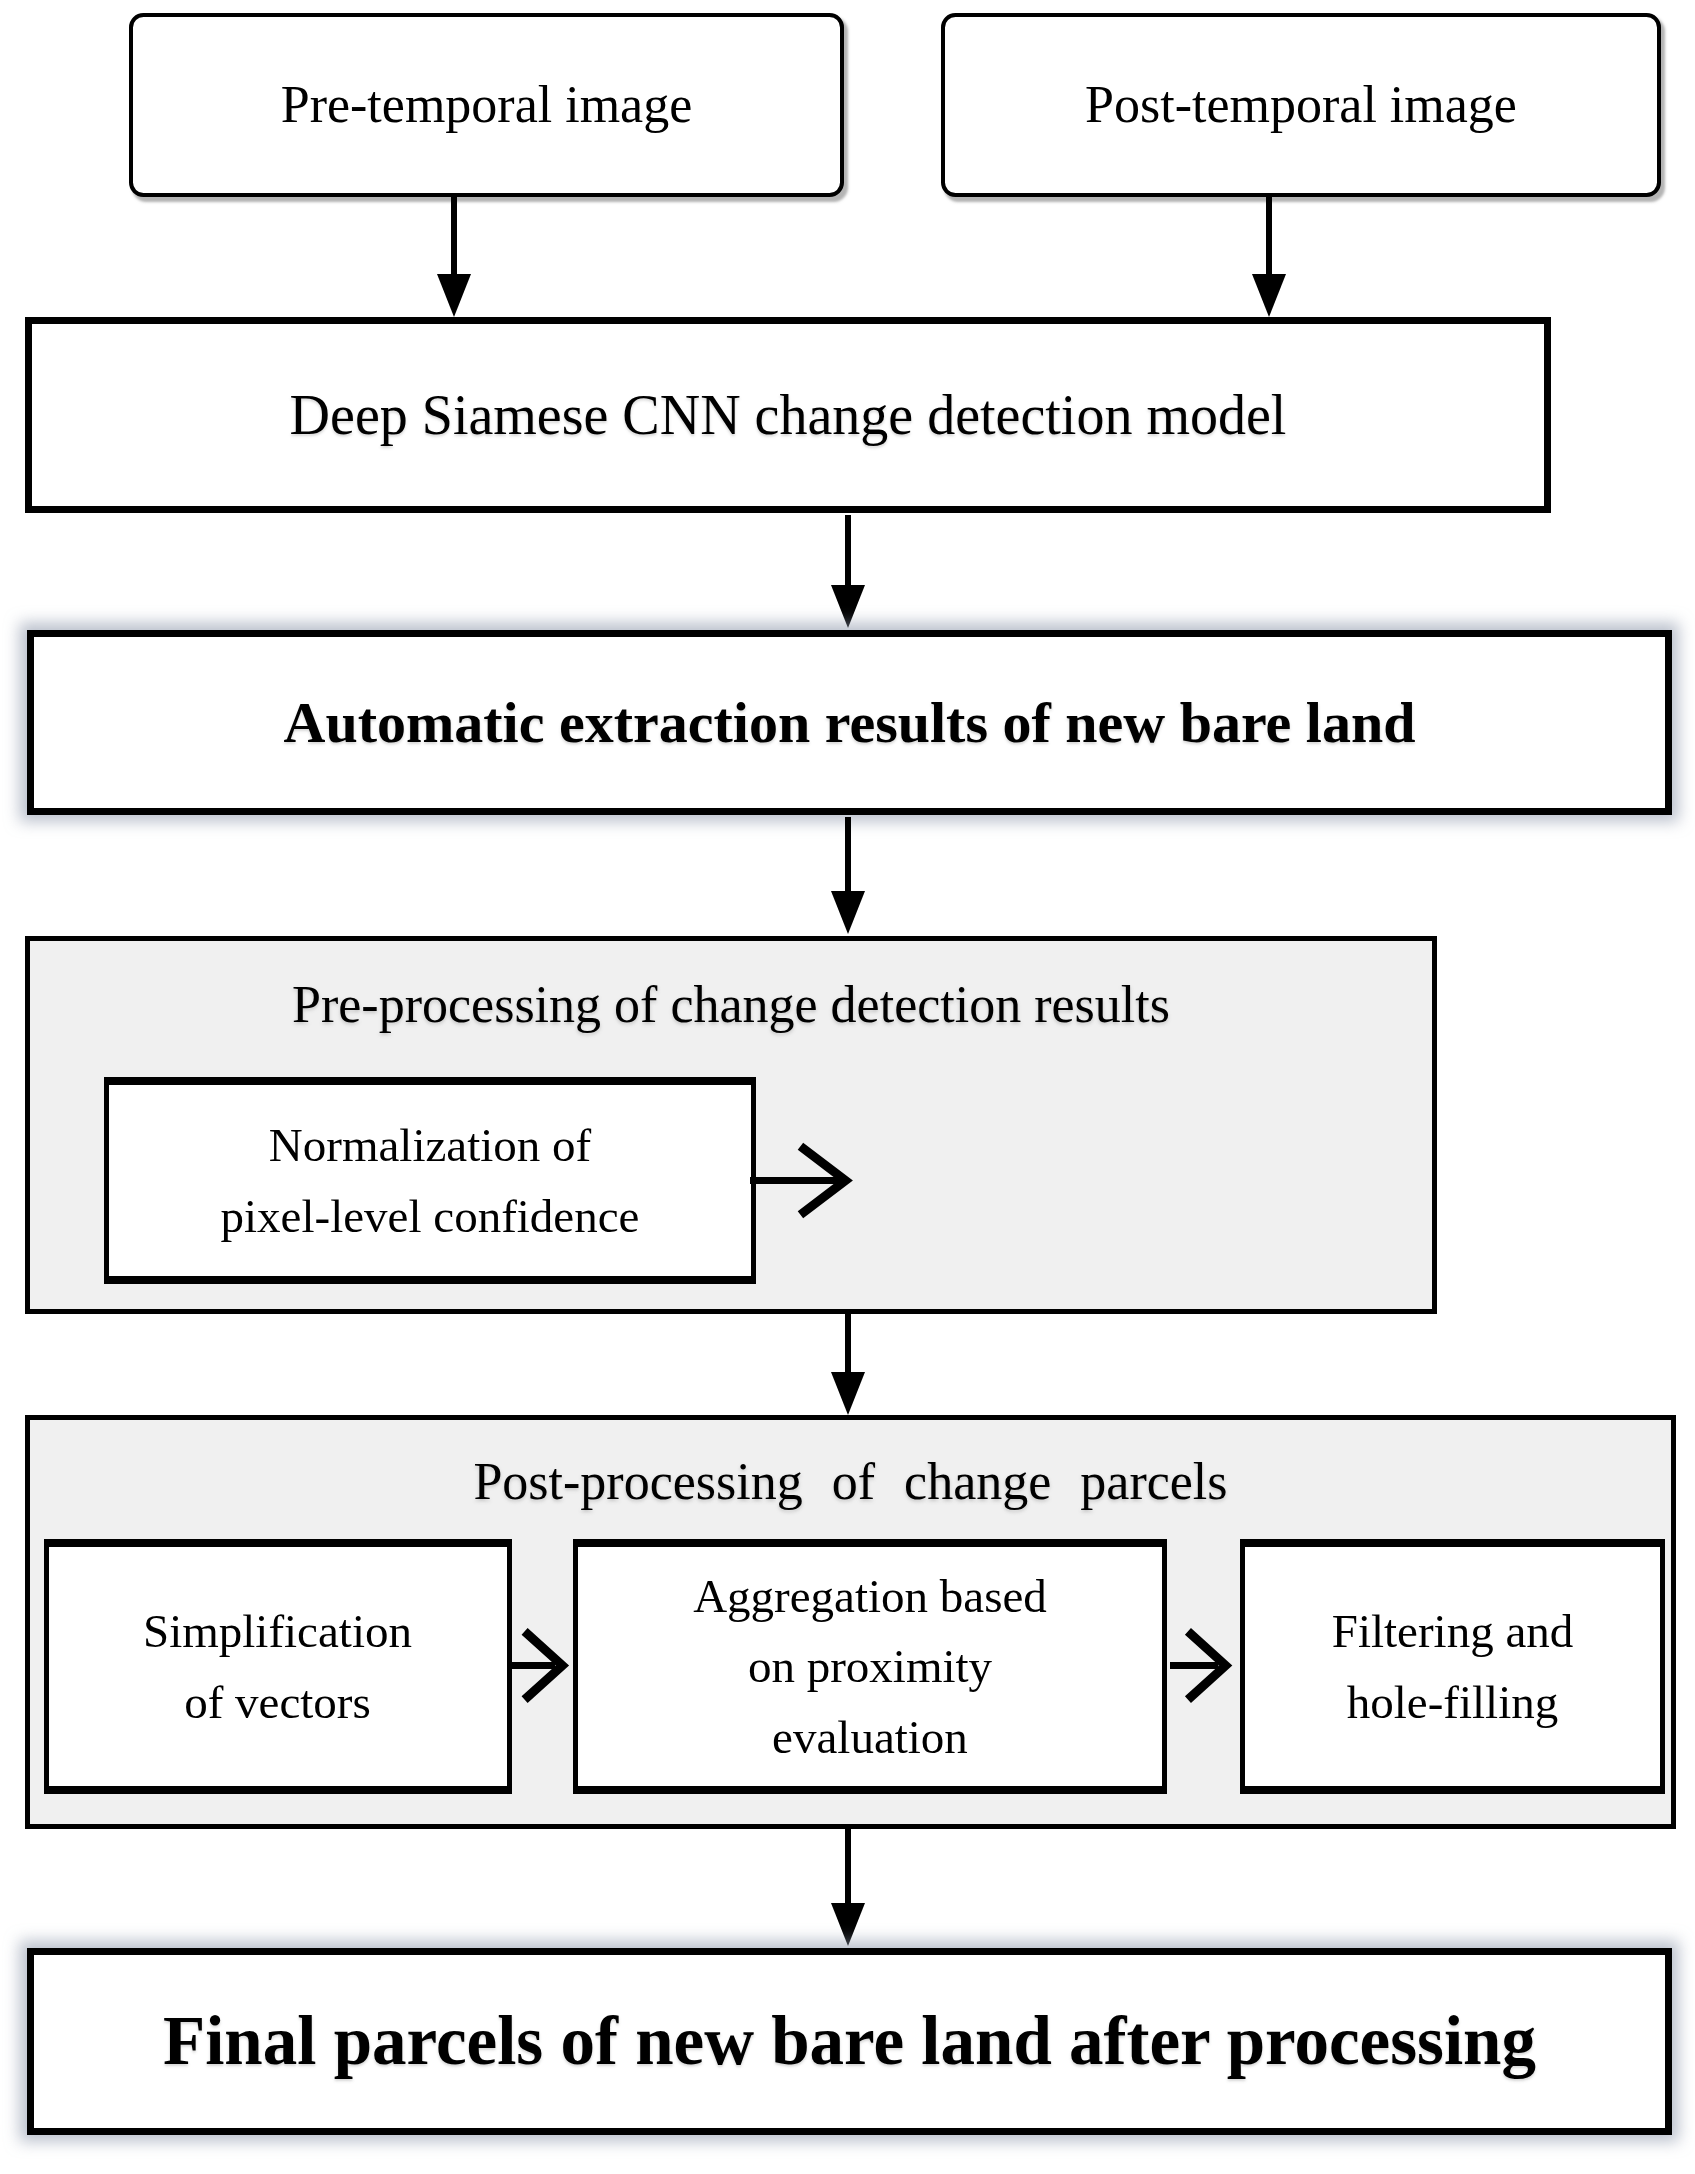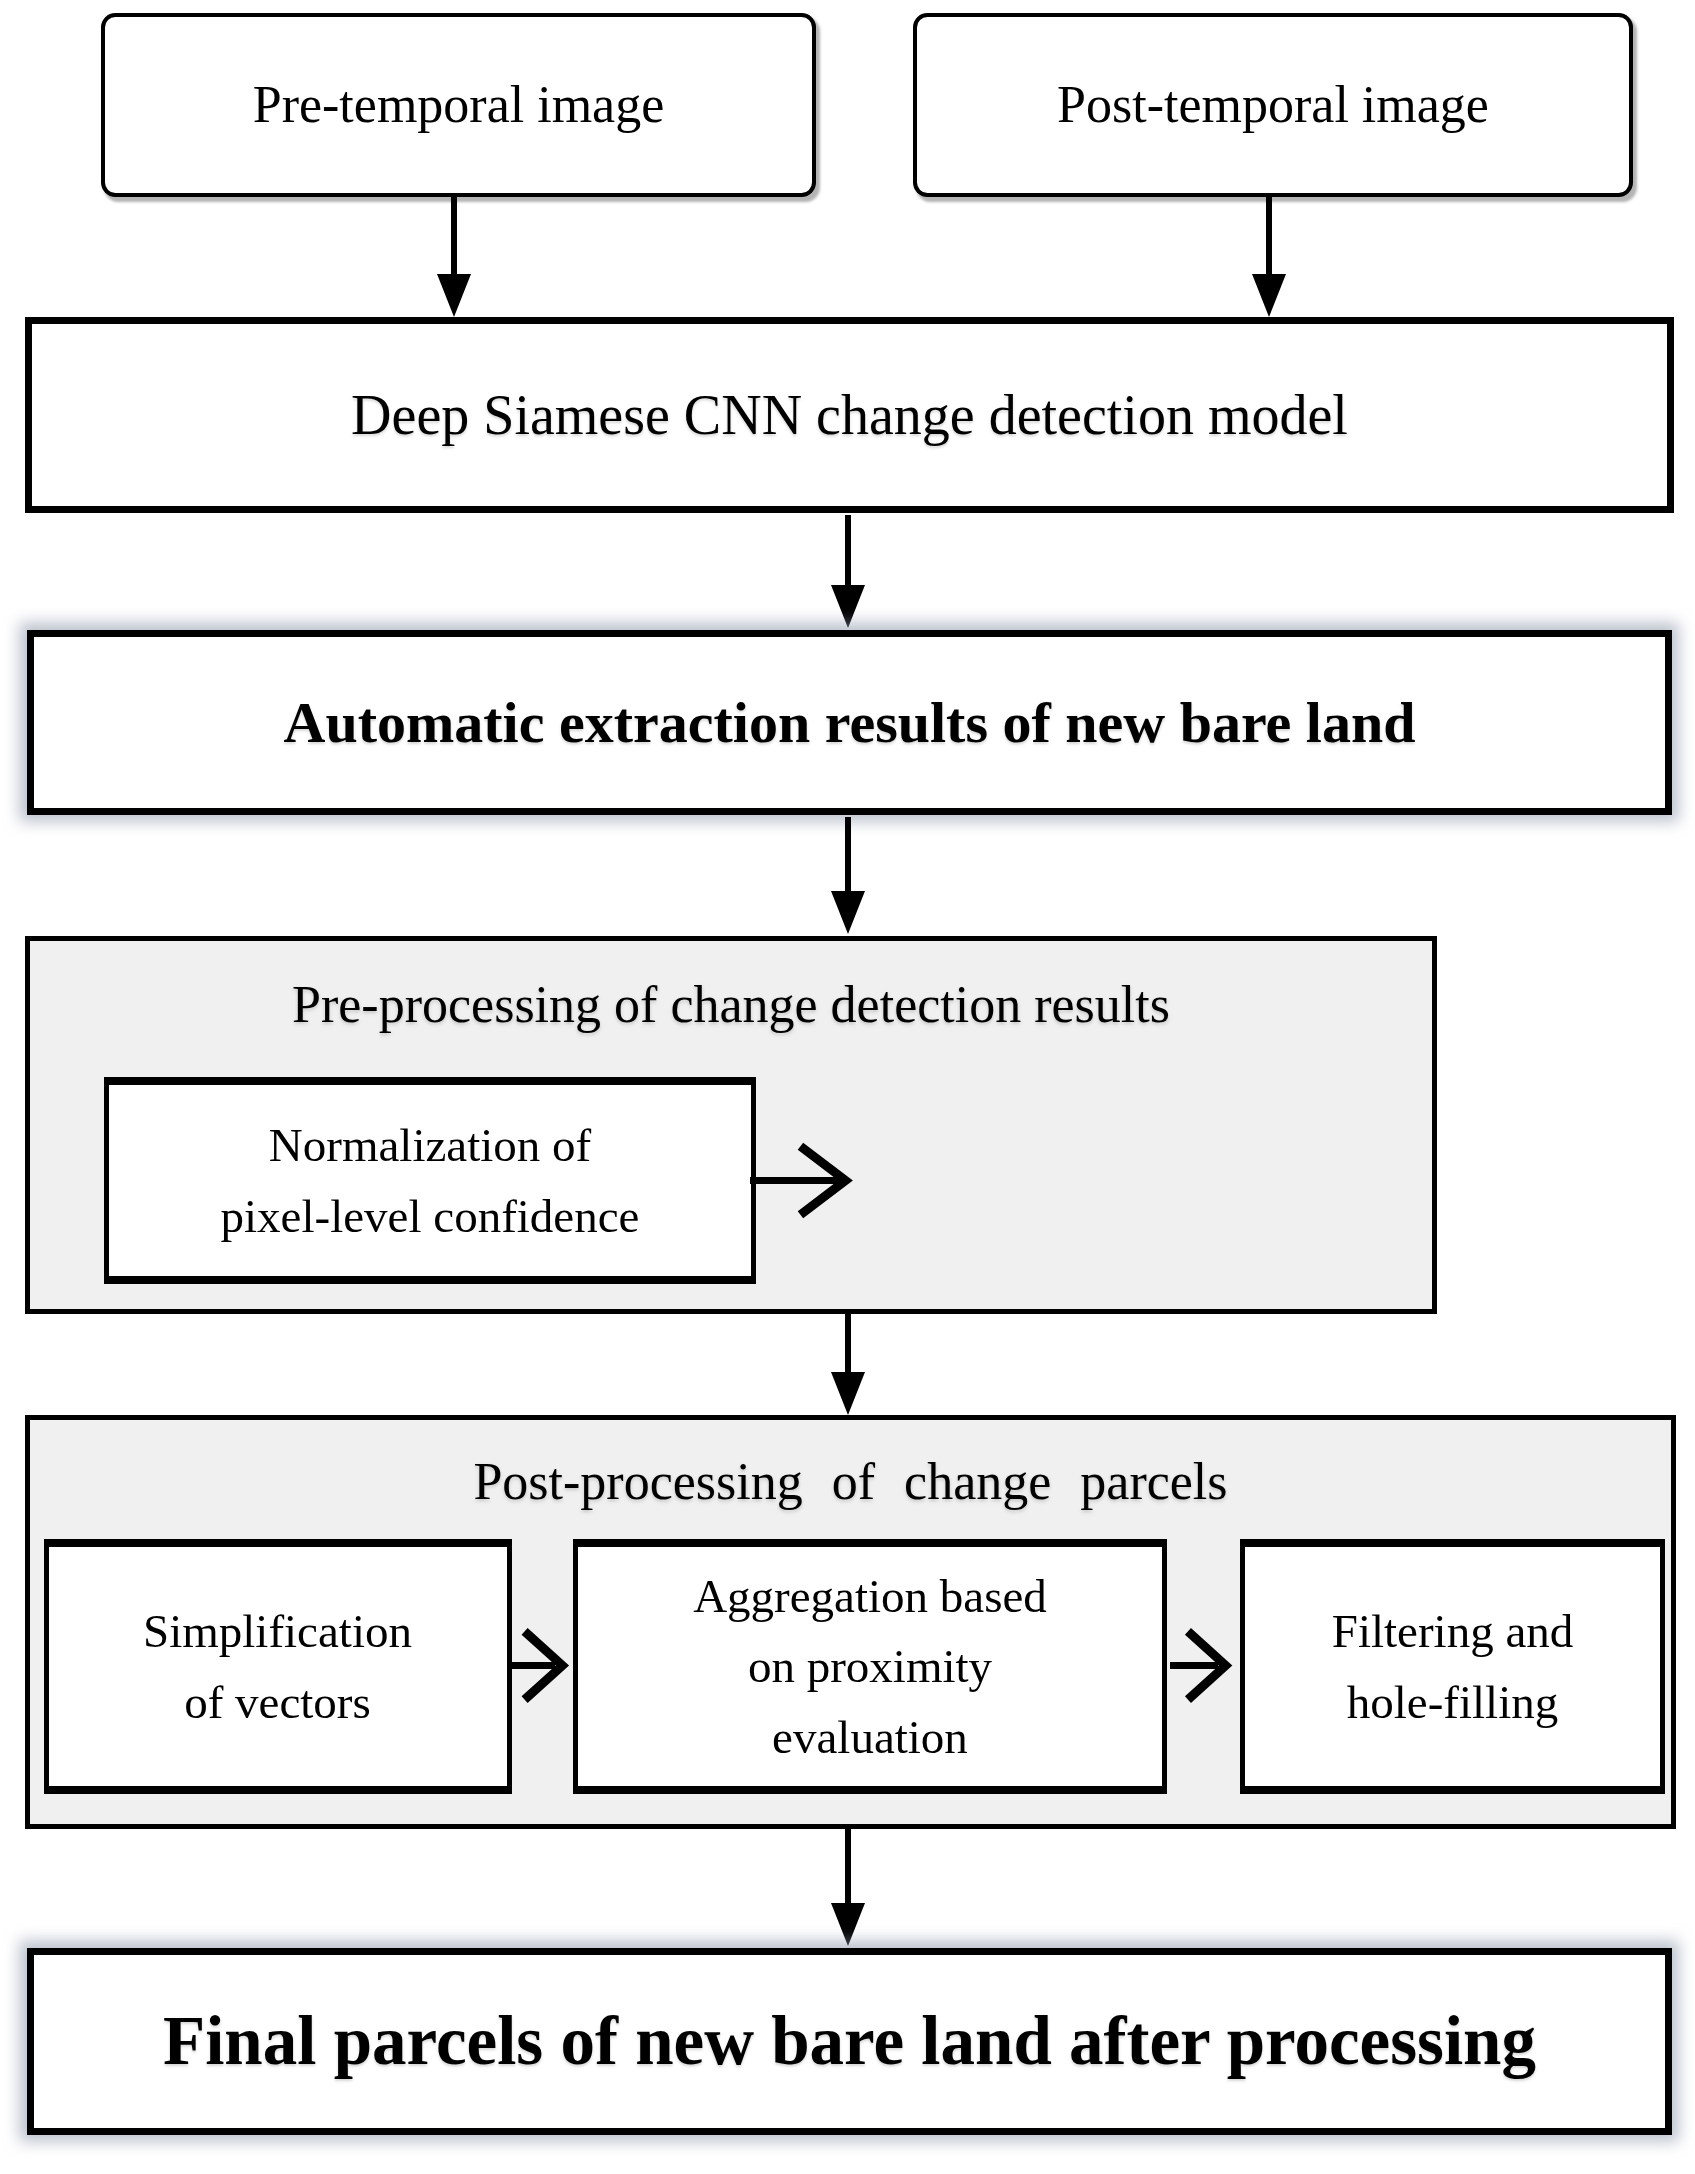--- a/index.html
+++ b/index.html
@@ -30,20 +30,21 @@
     display:flex;
     align-items:center;
     justify-content:center;
     text-align:center;
   }
   .rounded{
     border-width:4.5px;
     border-radius:14.4px;
     box-shadow:3.6px 4.5px 2.7px rgba(105,105,105,0.50);
     font-size:52px;
+    margin-left:28px;
   }
   .wide{
     border-width:7.2px;
     font-size:56px;
     text-shadow:0 1.8px 2.7px rgba(120,120,120,0.30);
   }
   .wide.bold{
     font-weight:bold;
     font-size:58px;
     box-shadow:0 0 14.4px 7.2px var(--glow);
@@ -116,21 +117,21 @@
 
   <div class="varrow" style="left:437px;top:196px;height:121px;">
     <div class="stem" style="height:81px;"></div>
     <div class="head"></div>
   </div>
   <div class="varrow" style="left:1252px;top:196px;height:121px;">
     <div class="stem" style="height:81px;"></div>
     <div class="head"></div>
   </div>
 
-  <div class="node wide" style="left:25px;top:317px;width:1649px;height:196px;">
+  <div class="node wide" style="left:25px;top:317px;width:1526px;height:196px;">
     <span>Deep Siamese CNN change detection model</span>
   </div>
 
   <div class="varrow" style="left:831px;top:515px;height:113px;">
     <div class="stem" style="height:74px;"></div>
     <div class="head"></div>
   </div>
 
   <div class="node wide bold" style="left:27px;top:630px;width:1645px;height:185px;">
     <span>Automatic extraction results of new bare land</span>

